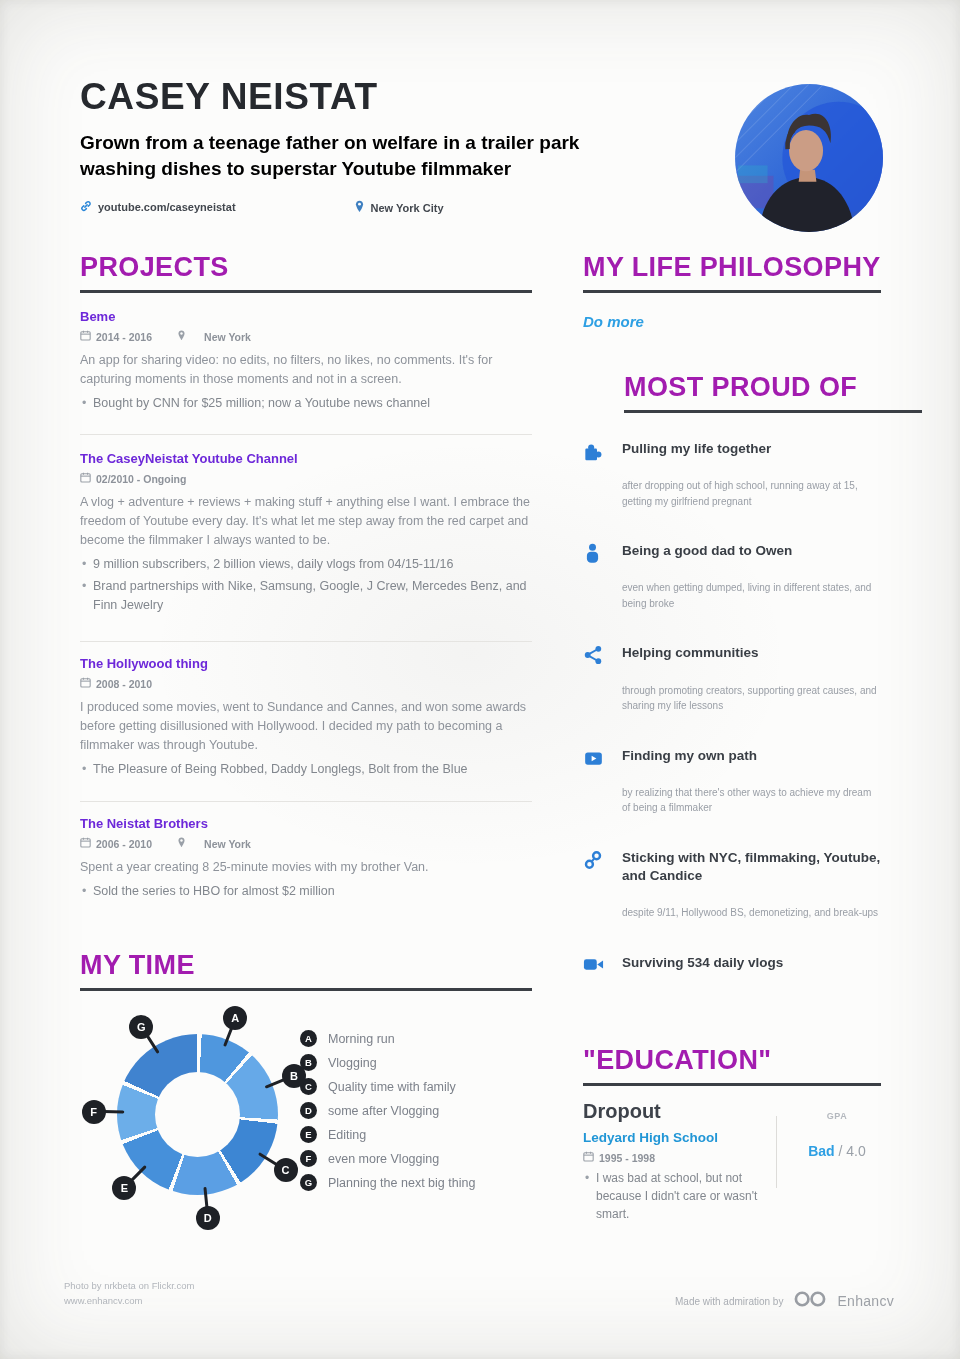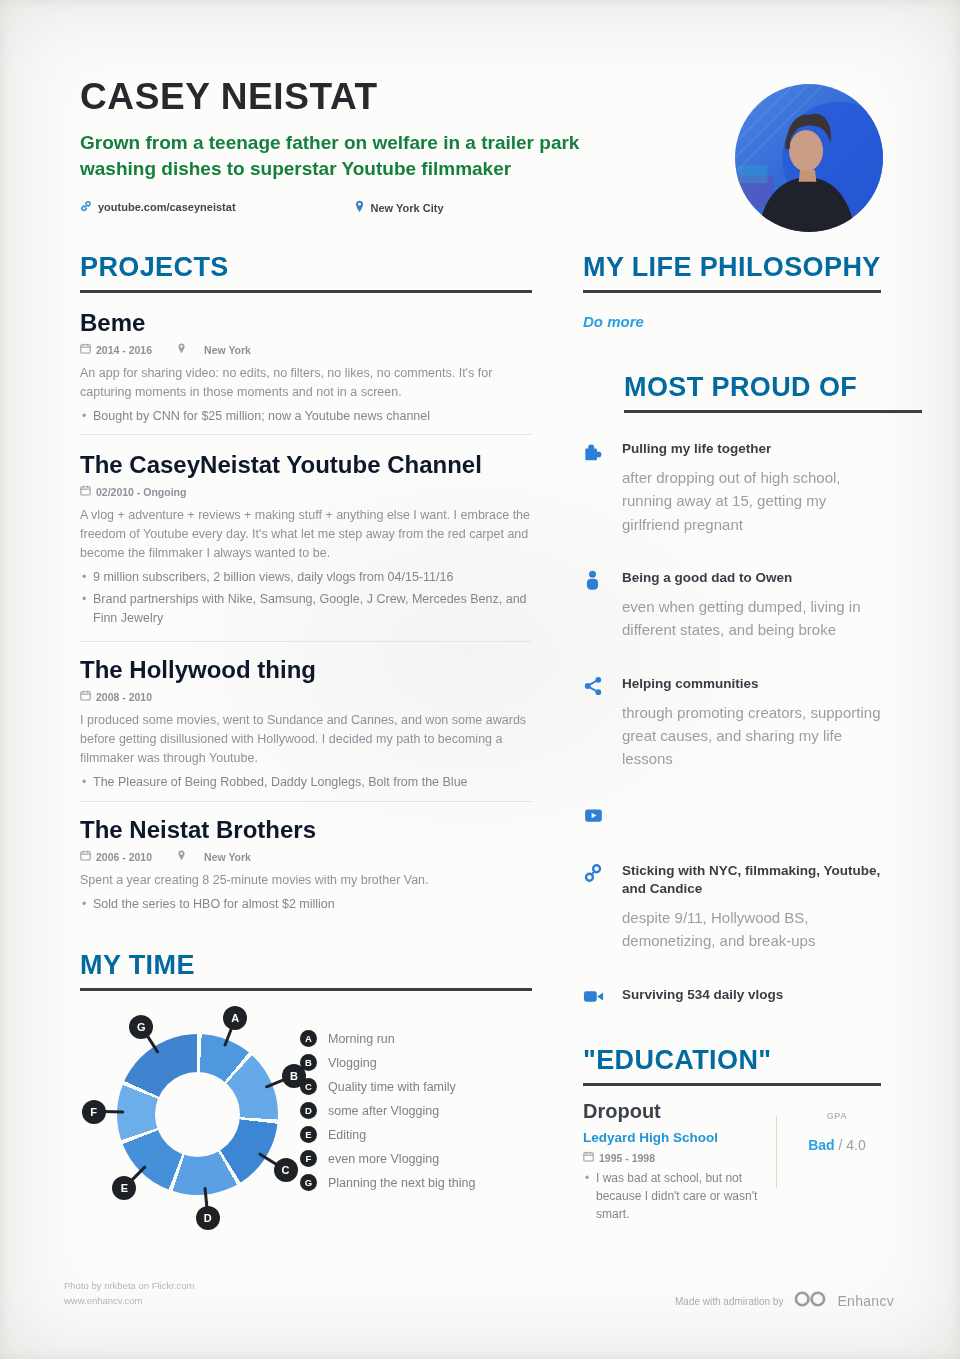--- a/index.html
+++ b/index.html
@@ -8,49 +8,49 @@
     position:relative;width:960px;height:1359px;margin:0 auto;
     background:#fcfcfb;overflow:hidden;
     font-family:"Liberation Sans", sans-serif;
     box-shadow:inset 0 0 90px rgba(70,68,60,.14), inset 0 0 12px rgba(70,68,60,.10);
   }
   .wm{position:absolute;left:150px;top:440px;width:640px;height:430px;
       background:radial-gradient(closest-side, rgba(110,110,108,.06), rgba(110,110,108,0));pointer-events:none;}
 
   
   .name{position:absolute;left:80px;top:76px;font-size:37px;font-weight:800;color:#26292e;letter-spacing:.6px;}
-  .tagline{position:absolute;left:80px;top:130px;width:560px;font-size:19px;font-weight:700;color:#15803d;line-height:1.38;}
+  .tagline{position:absolute;left:80px;top:130px;width:560px;font-size:19px;font-weight:700;color:#000000;line-height:1.38;}
   .contact{position:absolute;left:80px;top:200px;width:500px;display:flex;align-items:flex-start;}
   .c-item{display:flex;align-items:center;gap:6px;font-size:11px;font-weight:700;color:#42474e;}
   .c-item.second{margin-left:118px;}
   .avatar{position:absolute;left:735px;top:84px;width:148px;height:148px;border-radius:50%;overflow:hidden;}
 
   
-  .sec-h{font-size:27px;font-weight:800;color:#0369a1;letter-spacing:.4px;
+  .sec-h{font-size:27px;font-weight:800;color:#a21caf;letter-spacing:.4px;
          border-bottom:3px solid #3b3f45;padding-bottom:7px;}
   .abs{position:absolute;}
   .lcol{left:80px;width:452px;}
   .rcol{left:583px;width:298px;}
 
   
-  .proj-title{font-size:24px;font-weight:600;color:#0f172a;}
+  .proj-title{font-size:13px;font-weight:600;color:#6d28d9;}
   .meta{display:flex;align-items:center;gap:5px;margin-top:6px;font-size:10.5px;font-weight:700;color:#8d929a;}
   .meta .loc-group{display:flex;align-items:center;gap:18px;margin-left:20px;}
   .desc{font-size:12.5px;color:#8e939b;line-height:1.52;margin-top:8px;}
   ul.bullets{margin:5px 0 0;padding:0;list-style:none;}
   li.b{position:relative;padding-left:13px;font-size:12.5px;color:#82878e;line-height:1.5;margin-top:3px;}
   li.b::before{content:"•";position:absolute;left:2px;top:0;color:#9aa0a8;}
   .divider{position:absolute;left:80px;width:452px;height:1px;background:#e5e4e1;}
 
   
   .quote{font-size:15px;font-style:italic;font-weight:600;color:#2d9fe3;}
   .p-item{display:flex;gap:15px;margin-bottom:33px;}
   .p-ico{flex:0 0 24px;padding-top:1px;}
   .p-title{font-size:13.5px;font-weight:700;color:#393e45;line-height:1.35;}
-  .p-text{font-size:15px;color:#999ea6;line-height:1.55;margin-top:8px;}
+  .p-text{font-size:10px;color:#999ea6;line-height:1.55;margin-top:20px;}
 
   
   .chart{position:absolute;left:85px;top:1002px;width:225px;height:225px;}
   .donut{position:absolute;left:32px;top:32px;width:161px;height:161px;border-radius:50%;}
   .hole{position:absolute;left:70px;top:70px;width:85px;height:85px;border-radius:50%;background:#fcfcfb;}
   .d-bubble{position:absolute;width:24px;height:24px;border-radius:50%;background:#1e2126;color:#fff;
             font-size:11px;font-weight:700;display:flex;align-items:center;justify-content:center;z-index:3;}
   .d-line{position:absolute;width:2.5px;height:22px;background:#1e2126;border-radius:2px;z-index:2;}
   .legend{position:absolute;left:300px;top:1030px;width:235px;}
   .l-row{display:flex;align-items:center;gap:11px;margin-bottom:7px;}
@@ -58,21 +58,21 @@
          font-size:9.5px;font-weight:700;display:flex;align-items:center;justify-content:center;}
   .l-txt{font-size:12.5px;color:#7c818a;}
 
   
   .edu-degree{font-size:20px;font-weight:600;color:#3d424a;}
   .edu-school{font-size:13.5px;font-weight:700;color:#2196d6;margin-top:7px;}
   .edu-left{width:185px;}
   .gpa-div{position:absolute;left:193px;top:16px;width:1px;height:72px;background:#dddcd9;}
   .gpa{position:absolute;left:210px;top:11px;width:88px;text-align:center;}
   .gpa-label{font-size:9px;font-weight:700;letter-spacing:.5px;color:#b4b8be;}
-  .gpa-val{margin-top:16px;font-size:14px;color:#9aa0a8;text-align:center;}
+  .gpa-val{margin-top:22px;font-size:14px;color:#9aa0a8;text-align:center;}
   .gpa-val b{color:#2e9fe3;font-weight:700;}
 
   
   .foot-l{position:absolute;left:64px;top:1278px;font-size:9.5px;color:#b2b6bc;line-height:1.6;}
   .foot-r{position:absolute;right:66px;top:1288px;display:flex;align-items:center;gap:8px;}
   .made{font-size:10px;color:#a9adb3;}
   .brand{font-size:14px;color:#9da1a7;letter-spacing:.3px;}
 </style>
 </head>
 <body>
@@ -331,20 +331,24 @@
       </div>
     </div>
 
     <div class="p-item">
       <div class="p-ico">
         <svg width="21" height="20" viewBox="0 0 18 18">
             <rect x="1.5" y="4" width="15" height="11" rx="2.4" fill="#2d7fd6"></rect>
             <path d="M7.3 7 L11.6 9.5 L7.3 12 Z" fill="#fff"></path>
           </svg>
       </div>
+      <div>
+        <div class="p-title">Finding my own path</div>
+        <div class="p-text">by realizing that there's other ways to achieve my dream of being a filmmaker</div>
+      </div>
     </div>
 
     <div class="p-item">
       <div class="p-ico">
         <svg width="20" height="20" viewBox="0 0 18 18" fill="none" stroke="#2d7fd6" stroke-width="2.2">
             <circle cx="12.2" cy="5.2" r="3.1"></circle>
             <circle cx="5.8" cy="12.8" r="3.1"></circle>
             <path d="M8.2 10 L9.8 8" stroke-width="1.8"></path>
           </svg>
       </div>

